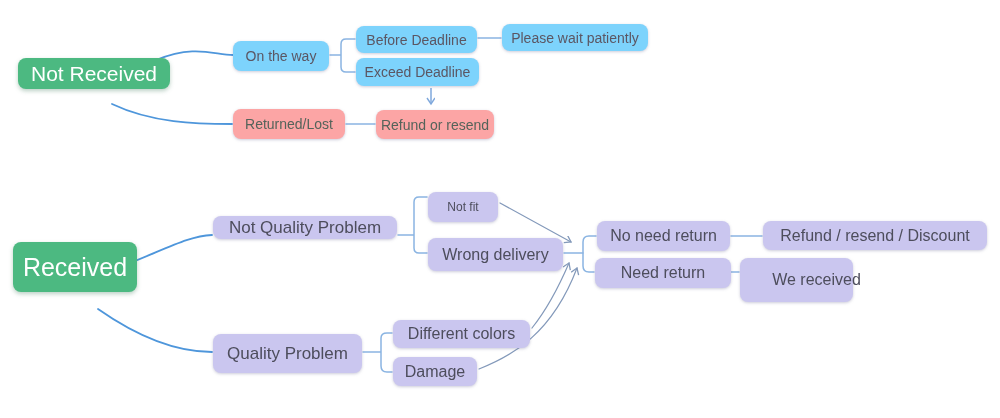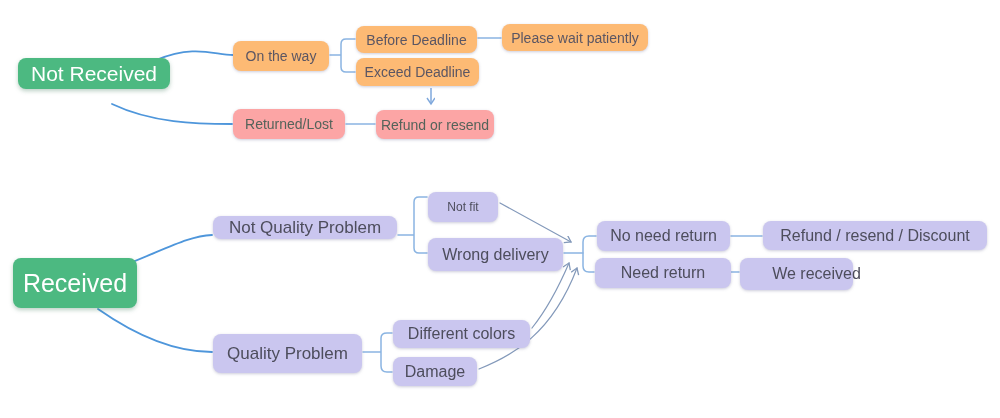--- a/index.html
+++ b/index.html
@@ -8,43 +8,43 @@
     font-family:"Liberation Sans", sans-serif;
   }
   svg.wires{position:absolute;left:0;top:0;width:1000px;height:418px;pointer-events:none;}
   .node{
     position:absolute;display:flex;align-items:center;justify-content:center;
     border-radius:8px;box-sizing:border-box;white-space:nowrap;
     box-shadow:0 1px 3px rgba(110,110,150,.35);
     color:#565461;cursor:default;
   }
   .root{background:#4CB981;color:#ffffff;box-shadow:0 2px 4px rgba(60,120,90,.35);}
-  .lav{background:#fdba74;color:#5b5663;}
+  .lav{background:#7dd3fc;color:#5b5663;}
   .lgreen{background:#fca5a5;color:#55635a;}
   .peri{background:#CAC6EF;color:#4d4d5c;}
 
   
   #n-not-received{left:18px;top:58px;width:152px;height:31px;font-size:21px;}
   #n-on-the-way{left:233px;top:41px;width:96px;height:30px;font-size:14px;}
   #n-before-deadline{left:356px;top:26px;width:121px;height:27px;font-size:14px;}
   #n-exceed-deadline{left:356px;top:58px;width:123px;height:28px;font-size:14px;}
   #n-please-wait{left:502px;top:24px;width:146px;height:27px;font-size:14px;}
   #n-returned-lost{left:233px;top:109px;width:112px;height:30px;font-size:14px;}
   #n-refund-resend{left:376px;top:110px;width:118px;height:29px;font-size:14px;}
-  #n-received{left:13px;top:258px;width:124px;height:50px;font-size:25px;}
+  #n-received{left:13px;top:242px;width:124px;height:50px;font-size:25px;}
   #n-not-quality{left:213px;top:216px;width:184px;height:23px;font-size:17px;}
   #n-not-fit{left:428px;top:192px;width:70px;height:30px;font-size:12px;}
   #n-wrong-delivery{left:428px;top:238px;width:135px;height:33px;font-size:16px;}
   #n-quality{left:213px;top:334px;width:149px;height:39px;font-size:17px;}
   #n-diff-colors{left:393px;top:320px;width:137px;height:28px;font-size:16px;}
   #n-damage{left:393px;top:357px;width:84px;height:29px;font-size:16px;}
   #n-no-need-return{left:597px;top:221px;width:133px;height:30px;font-size:16px;}
   #n-refund-discount{left:763px;top:221px;width:224px;height:29px;font-size:16px;}
   #n-need-return{left:595px;top:258px;width:136px;height:30px;font-size:16px;}
-  #n-we-received{left:740px;top:258px;width:113px;height:32px;font-size:16px;padding-left:40px;}
+  #n-we-received{left:740px;top:258px;width:113px;height:44px;font-size:16px;padding-left:40px;}
 </style>
 </head>
 <body>
 
 <div class="stage">
 
   <svg class="wires" viewBox="0 0 1000 418" aria-hidden="true">
     <defs>
       <marker id="arrBlue" markerWidth="10" markerHeight="10" refX="7" refY="4" orient="auto" markerUnits="userSpaceOnUse">
         <path d="M1,0 L7,4 L1,8" fill="none" stroke="#7FA8DC" stroke-width="1.4"></path>

